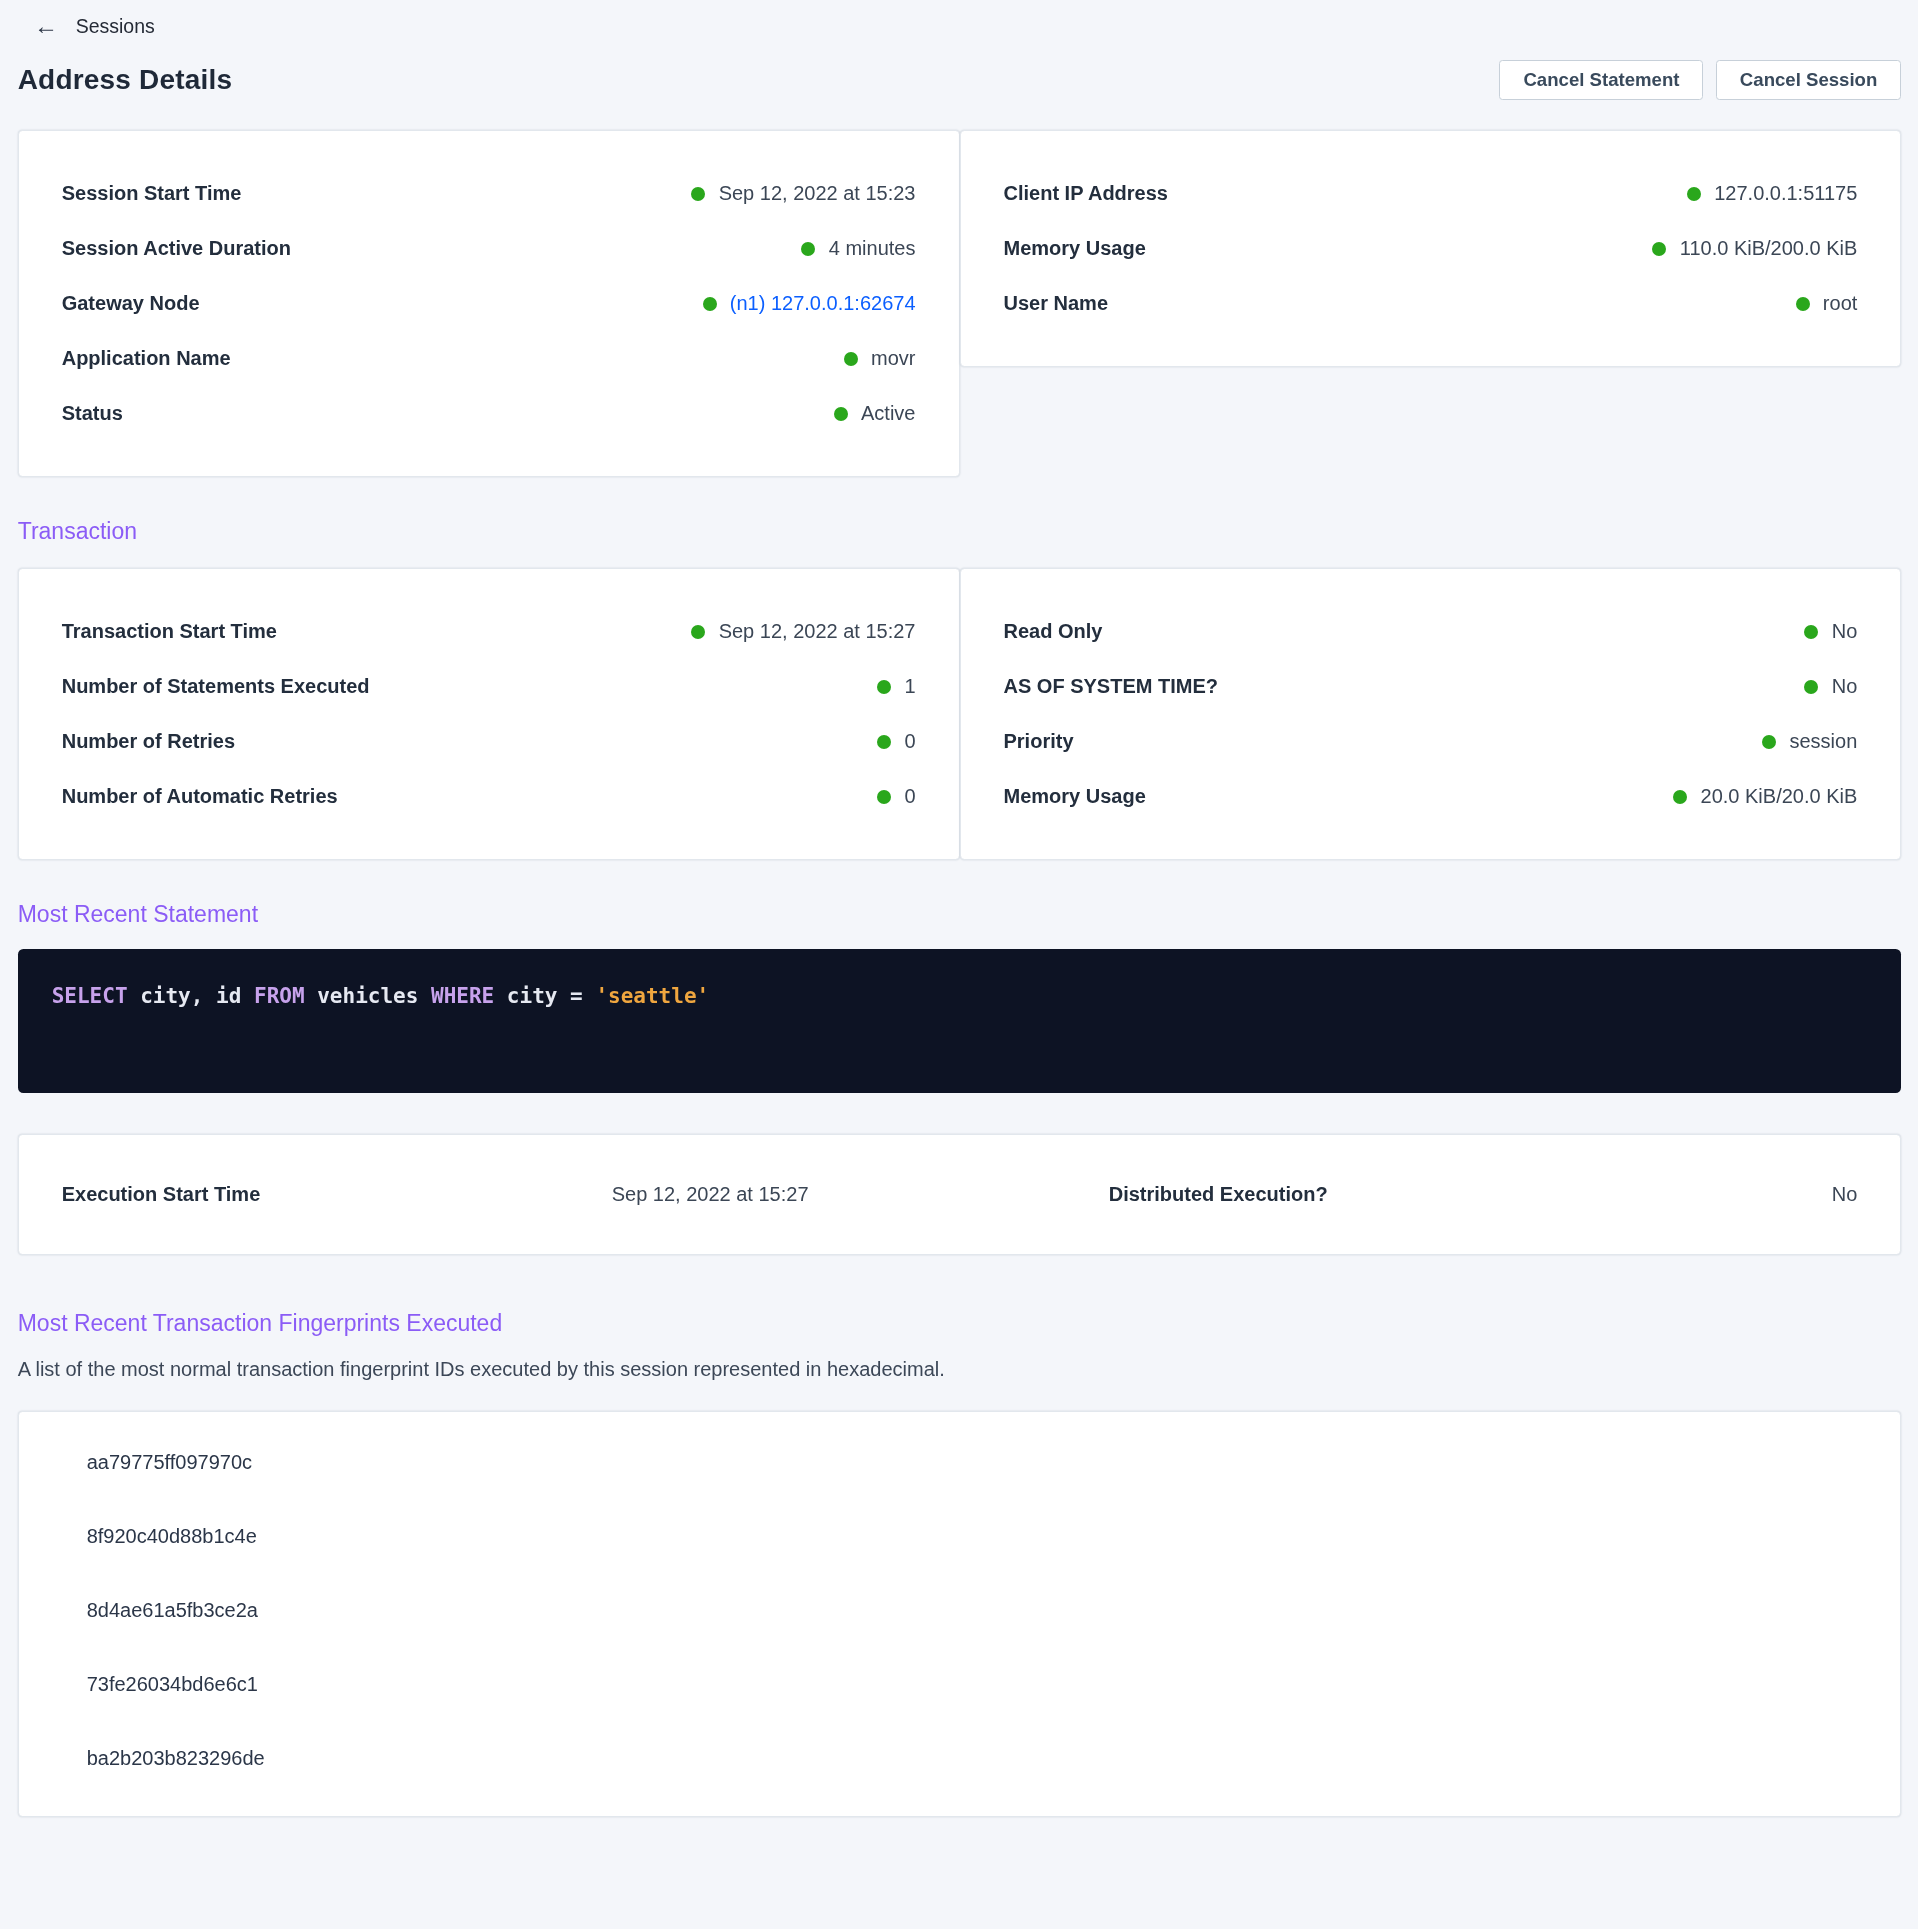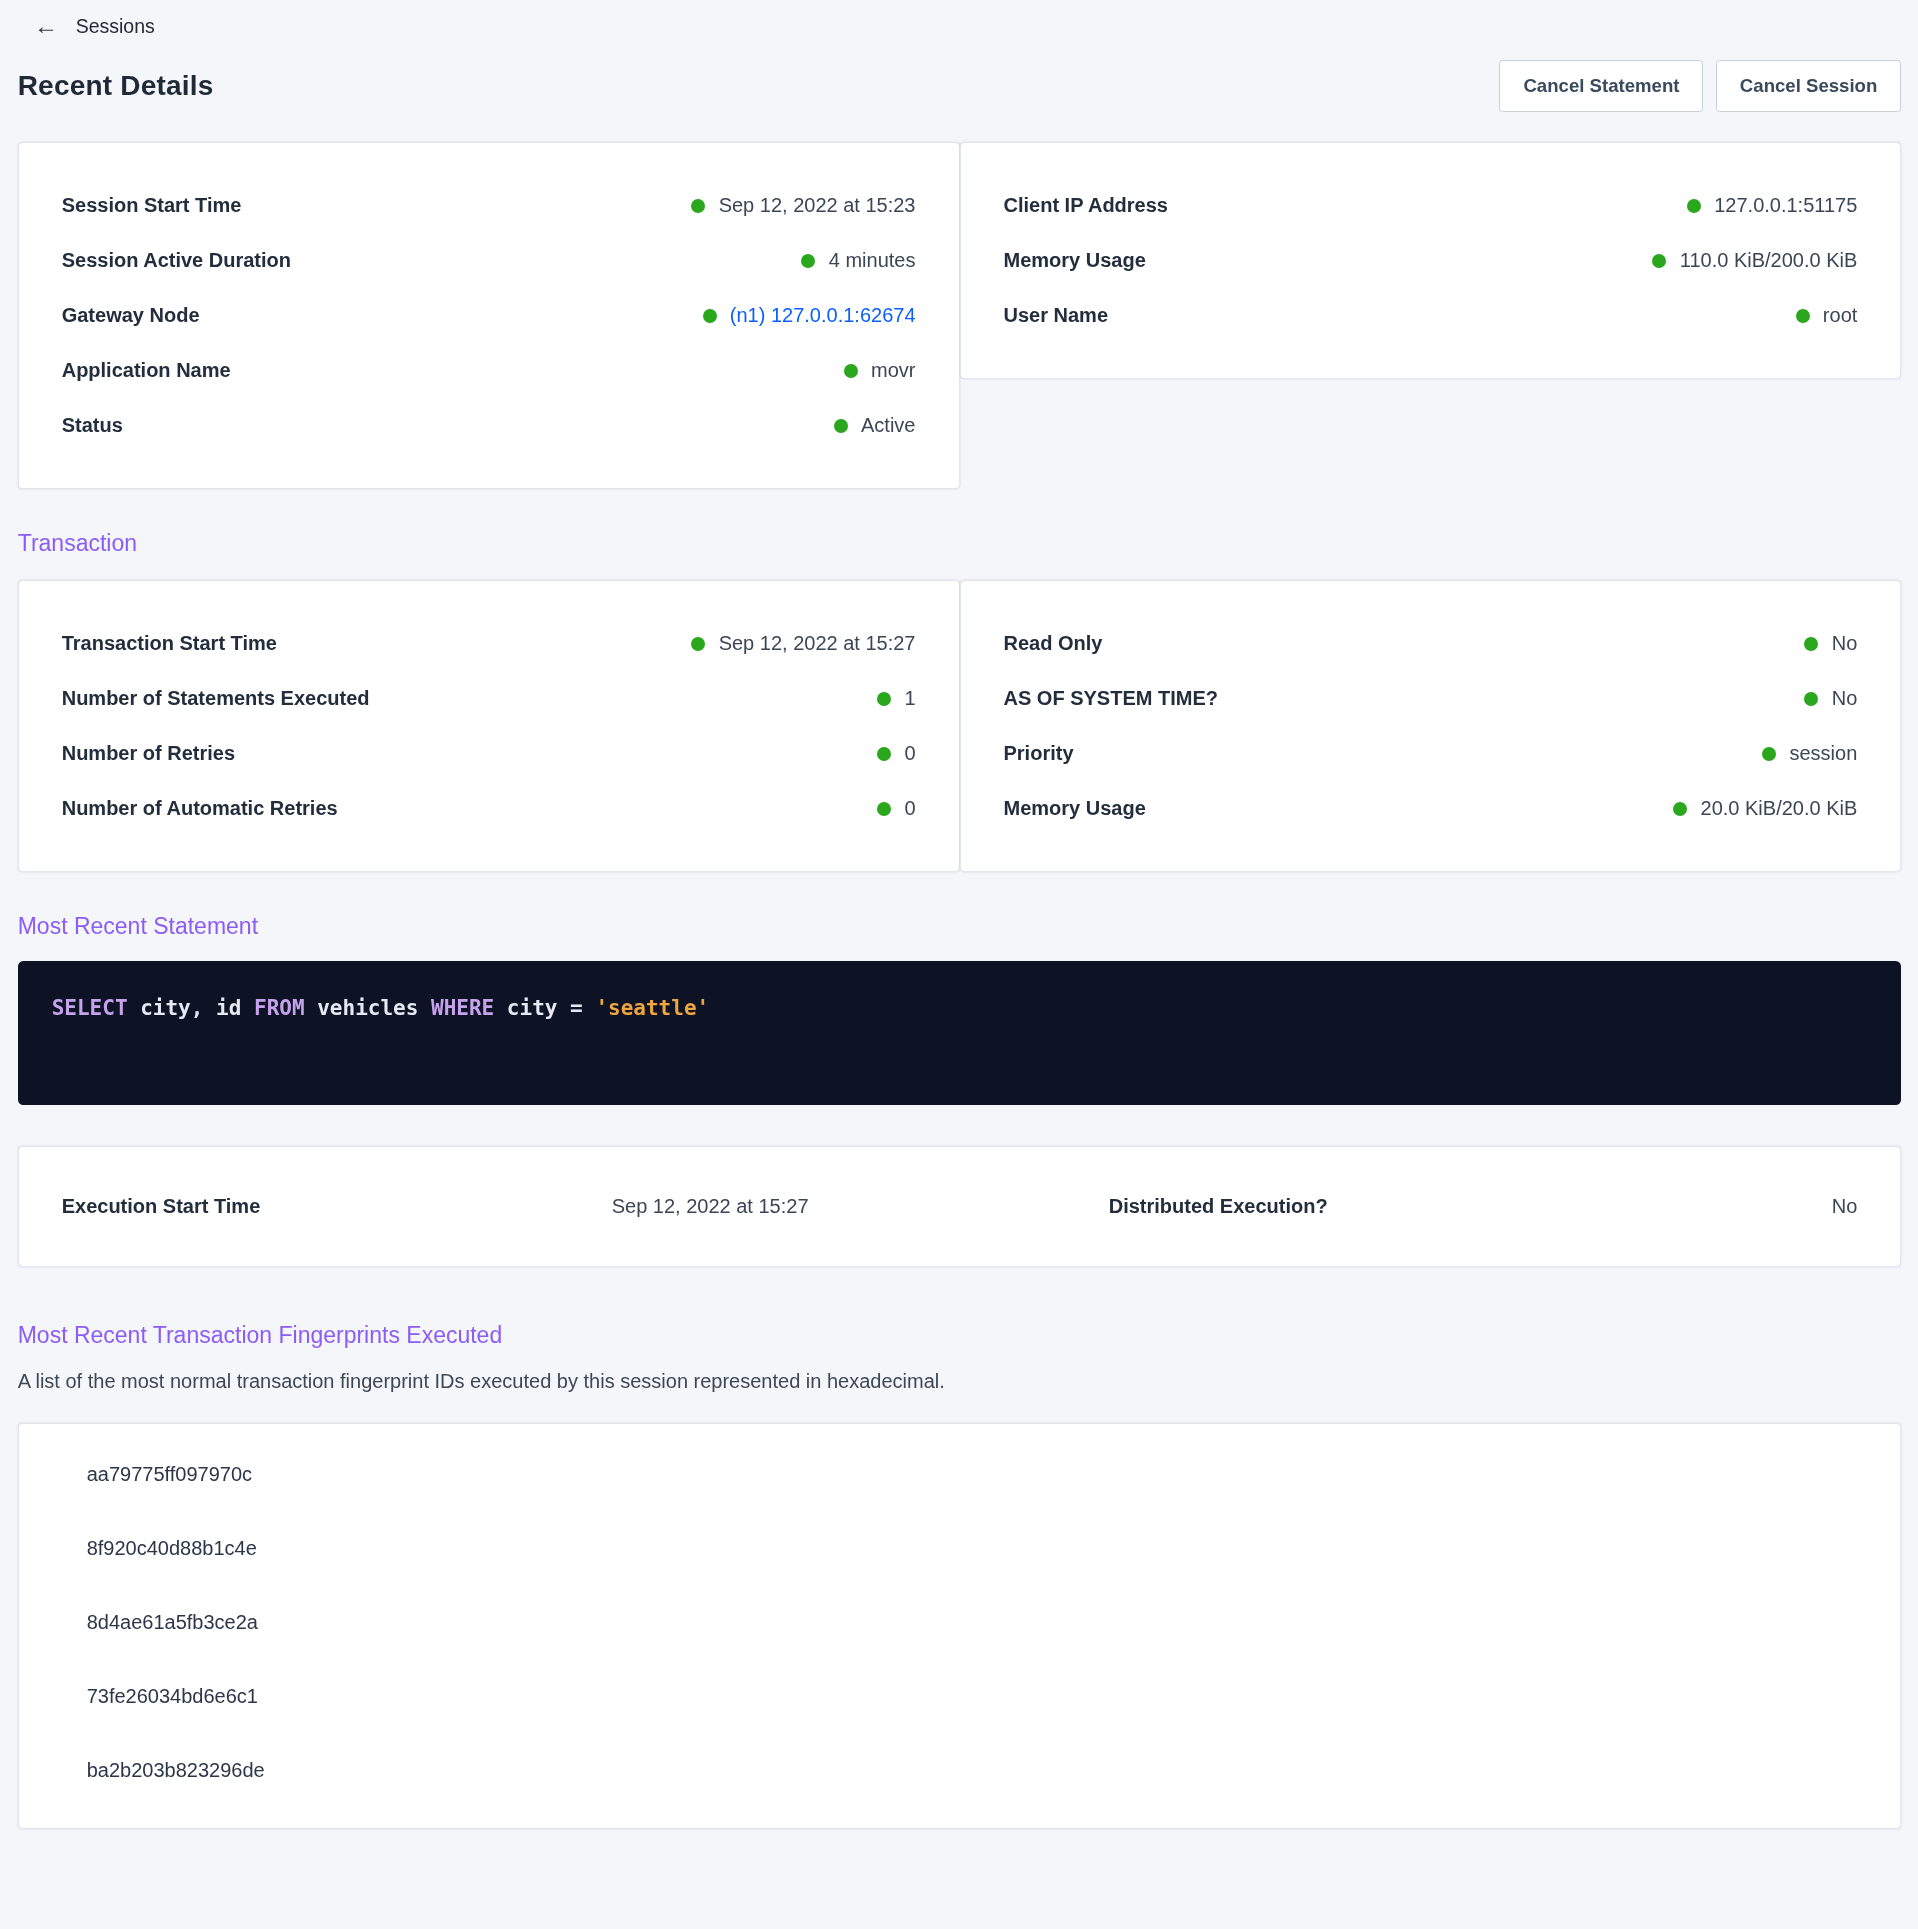--- a/index.html
+++ b/index.html
@@ -13,21 +13,21 @@
   .topnav { padding: 14px 0 0 34px; font-size: 19.5px; }
   .back-link { display: inline-flex; align-items: center; gap: 17.7px; color: #242a35; cursor: pointer; }
   .back-arrow { font-size: 24px; line-height: 1; color: #2b3545; }
 
   .header-row { display: flex; justify-content: space-between; align-items: center; padding: 21px 17.7px 0 17.7px; }
   h1 { font-size: 28px; font-weight: bold; color: #1f2938; letter-spacing: 0.2px; }
   .btns { display: flex; gap: 12.4px; }
   .btn {
     background: #fff; border: 0.9px solid #c7d0d9; border-radius: 3.5px;
     font-family: inherit; font-size: 18.6px; font-weight: bold; color: #394a5c;
-    height: 52px; padding: 0 23px; display: flex; align-items: center; cursor: pointer;
+    height: 40px; padding: 0 23px; display: flex; align-items: center; cursor: pointer;
   }
 
   .content { padding: 0 17.7px 17.7px 17.7px; }
   .grid2 { display: grid; grid-template-columns: 1fr 1fr; align-items: start; }
   .mt1 { margin-top: 30px; }
   .mt2 { margin-top: 23px; }
 
   .card {
     background: #fff; border: 0.9px solid #e2e7ed; border-radius: 4.4px;
     box-shadow: 0 0 1.8px rgba(67,90,111,.25);
@@ -71,21 +71,21 @@
 <body>
 
 <div class="topnav">
   <span class="back-link">
     <span class="back-arrow">←</span>
     <span>Sessions</span>
   </span>
 </div>
 
 <div class="header-row">
-  <h1>Recent Details</h1>
+  <h1>Address Details</h1>
   <div class="btns">
     <button class="btn">Cancel Statement</button>
     <button class="btn">Cancel Session</button>
   </div>
 </div>
 
 <div class="content">
 
   <div class="grid2 mt1">
     <div class="card">

